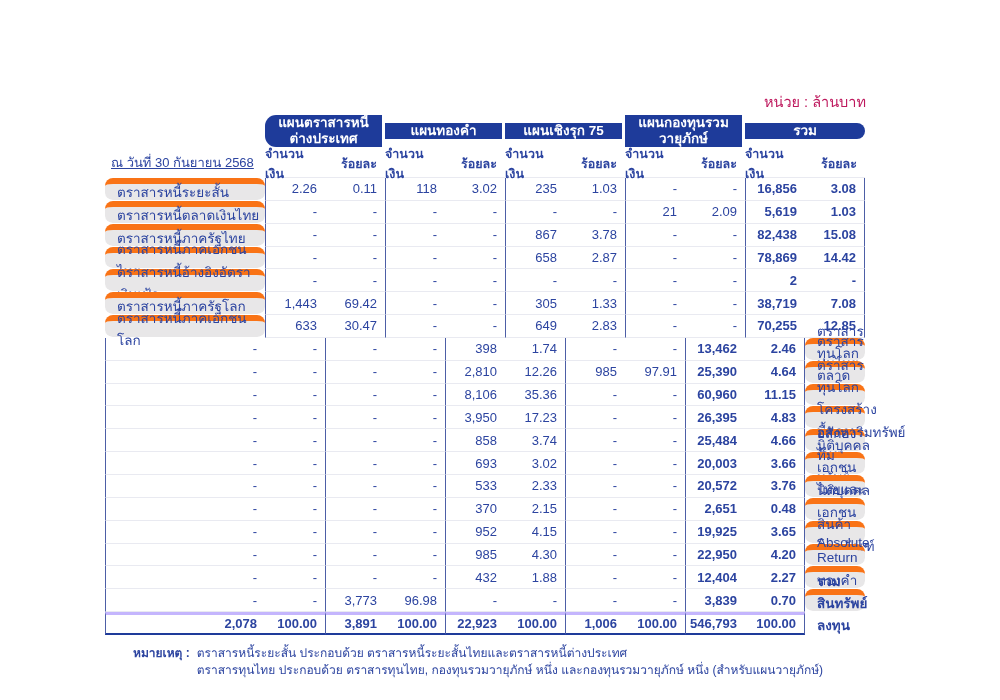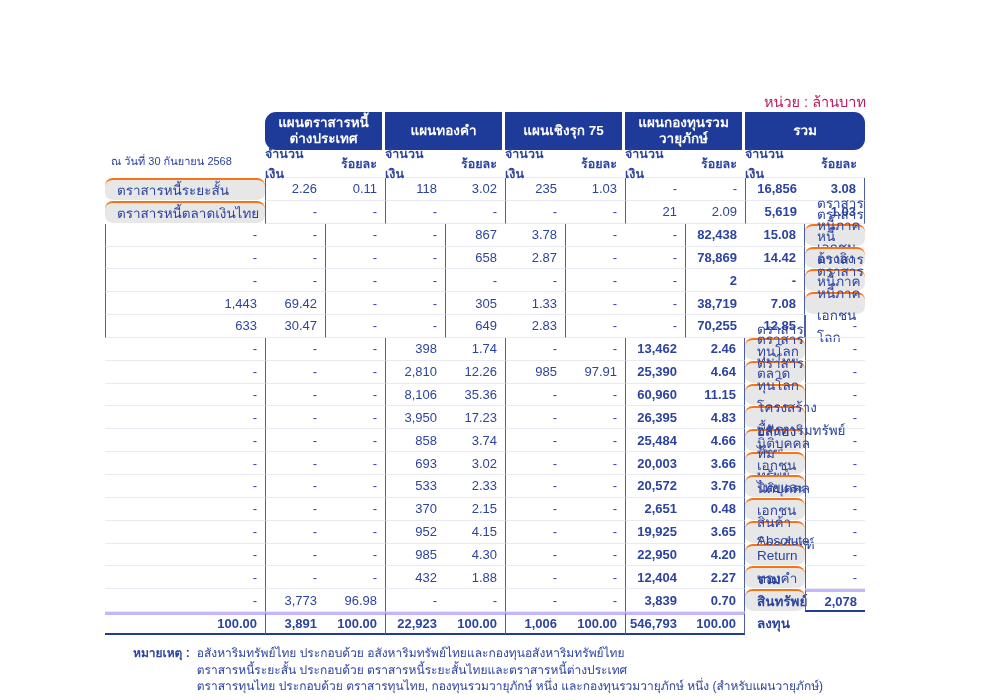--- a/index.html
+++ b/index.html
@@ -6,48 +6,48 @@
   body{
     width:1000px;height:700px;position:relative;background:#ffffff;
     font-family:"Liberation Sans","DejaVu Sans",sans-serif;
     color:#2c44a0;overflow:hidden;
   }
   .unit-label{
     position:absolute;top:90px;right:134px;font-size:14.5px;color:#be185d;
   }
   .table-wrap{position:absolute;left:105px;top:112px;width:760px;}
   
-  .band{margin-left:160px;width:600px;height:38px;display:flex;}
+  .band{margin-left:160px;width:600px;height:38px;display:flex;align-items:center;}
   .band .grp{
     width:120px;box-sizing:border-box;background:#1e3b9a;color:#ffffff;
     display:flex;align-items:center;justify-content:center;text-align:center;
     font-size:13.5px;font-weight:bold;line-height:1.2;white-space:pre-line;
     border-right:3px solid #ffffff;
   }
   .band .grp:first-child{border-radius:11px 0 0 11px;}
   .band .grp:last-child{border-right:none;border-radius:0 11px 11px 0;}
   
   .grid{display:grid;grid-template-columns:160px repeat(10,60px);}
   .cell{box-sizing:border-box;display:flex;align-items:center;font-size:13px;}
   .sub{
     height:28px;justify-content:flex-end;padding-right:8px;font-weight:bold;
     font-size:12.5px;border-bottom:1px solid #e9eaf1;
   }
   .sub.datecell{justify-content:flex-start;padding:2px 0 0 6px;font-weight:normal;
-    font-size:11px;border-bottom:none;align-items:flex-start;}
+    font-size:13px;border-bottom:none;align-items:flex-start;text-decoration:underline;}
   .val{
     height:22.85px;justify-content:flex-end;padding-right:8px;
     border-bottom:1px solid #e9eaf1;font-size:13px;
   }
   .val.gs{border-left:1.5px solid #4d5ea6;}
   .val.ge{border-right:1.5px solid #4d5ea6;}
   .val.bold{font-weight:bold;padding-left:16px;}
   .label{
     height:22.85px;background:#e8e7e8;background-clip:padding-box;
-    border-top:2px solid #f97316;border-bottom:1px solid #ffffff;
+    border-top:6px solid #f97316;border-bottom:1px solid #ffffff;
     border-radius:8px;padding-left:12px;font-size:13.5px;justify-content:flex-start;
   }
   .label.total,.val.total{font-weight:bold;}
   .val.total{border-top:3px solid #c4b5fd;border-bottom:2.5px solid #1e3b9a;}
   
   .footnote{position:absolute;left:133px;top:645px;display:flex;font-size:12px;line-height:16.5px;}
   .fn-title{font-weight:bold;margin-right:7px;white-space:nowrap;}
   .fn-lines div{white-space:nowrap;}
 </style>
 </head>
@@ -94,20 +94,21 @@
       <div class="cell val gs">-</div>
       <div class="cell val">-</div>
       <div class="cell val gs">-</div>
       <div class="cell val">-</div>
       <div class="cell val gs">-</div>
       <div class="cell val">-</div>
       <div class="cell val gs">21</div>
       <div class="cell val">2.09</div>
       <div class="cell val gs bold">5,619</div>
       <div class="cell val ge bold">1.03</div>
+      <div class="cell label">ตราสารหนี้ภาครัฐไทย</div>
       <div class="cell val gs">-</div>
       <div class="cell val">-</div>
       <div class="cell val gs">-</div>
       <div class="cell val">-</div>
       <div class="cell val gs">867</div>
       <div class="cell val">3.78</div>
       <div class="cell val gs">-</div>
       <div class="cell val">-</div>
       <div class="cell val gs bold">82,438</div>
       <div class="cell val ge bold">15.08</div>
@@ -297,17 +298,16 @@
       <div class="cell val total">100.00</div>
       <div class="cell val gs bold total">546,793</div>
       <div class="cell val ge bold total">100.00</div>
     </div>
 
 </div>
 
 <div class="footnote">
   <span class="fn-title">หมายเหตุ :</span>
   <div class="fn-lines">
-    <div>อสังหาริมทรัพย์ไทย ประกอบด้วย อสังหาริมทรัพย์ไทยและกองทุนอสังหาริมทรัพย์ไทย</div>
     <div>ตราสารหนี้ระยะสั้น ประกอบด้วย ตราสารหนี้ระยะสั้นไทยและตราสารหนี้ต่างประเทศ</div>
     <div>ตราสารทุนไทย ประกอบด้วย ตราสารทุนไทย, กองทุนรวมวายุภักษ์ หนึ่ง และกองทุนรวมวายุภักษ์ หนึ่ง (สำหรับแผนวายุภักษ์)</div>
   </div>
 </div>
 
 </body></html>

